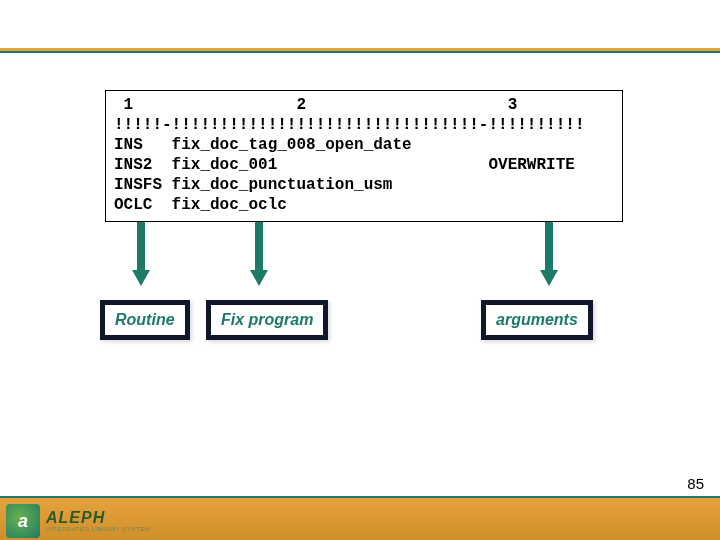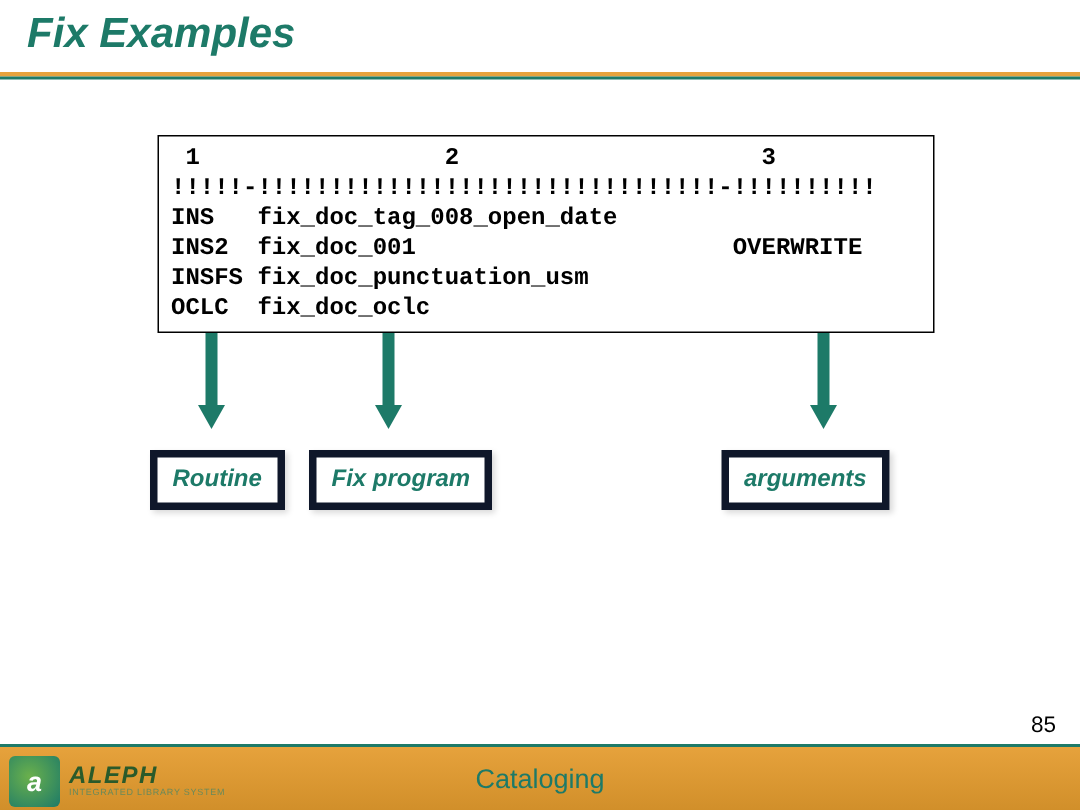--- a/index.html
+++ b/index.html
@@ -199,21 +199,20 @@
     bottom: 48px;
     font-size: 15px;
     color: #000;
   }
 </style>
 </head>
 <body>
 
 <div class="slide">
 
-  <div class="title">Fix Examples</div>
   <div class="title-underline-gold"></div>
   <div class="title-underline-green"></div>
 
   <div class="codebox">
     <pre><span> 1                 2                     3</span>
 <span>!!!!!-!!!!!!!!!!!!!!!!!!!!!!!!!!!!!!!!-!!!!!!!!!!</span>
 <span>INS   fix_doc_tag_008_open_date</span>
 <span>INS2  fix_doc_001                      OVERWRITE</span>
 <span>INSFS fix_doc_punctuation_usm</span>
 <span>OCLC  fix_doc_oclc</span></pre>
@@ -243,16 +242,15 @@
   <div class="slide-number">85</div>
 
   <div class="footer">
     <div class="footer-aleph">
       <div class="aleph-badge">a</div>
       <div class="aleph-text">
         <span class="aleph-name">ALEPH</span>
         <span class="aleph-sub">INTEGRATED LIBRARY SYSTEM</span>
       </div>
     </div>
-    <div class="footer-center">Cataloging</div>
   </div>
 
 </div>
 
 </body></html>

